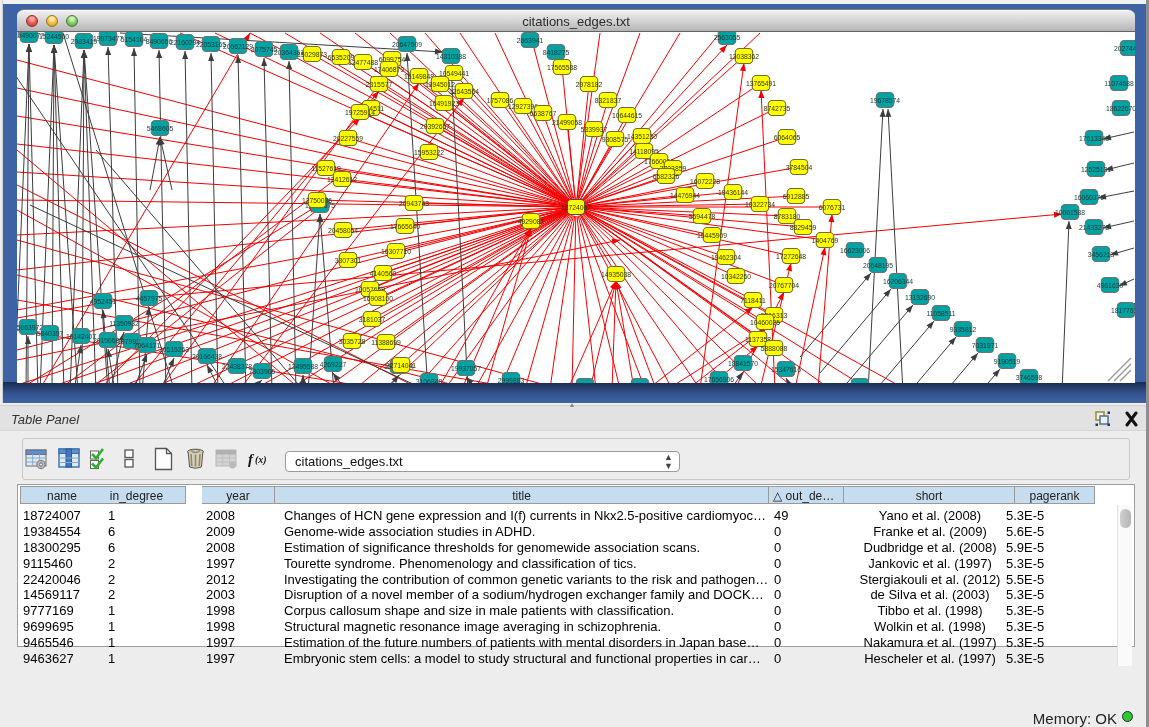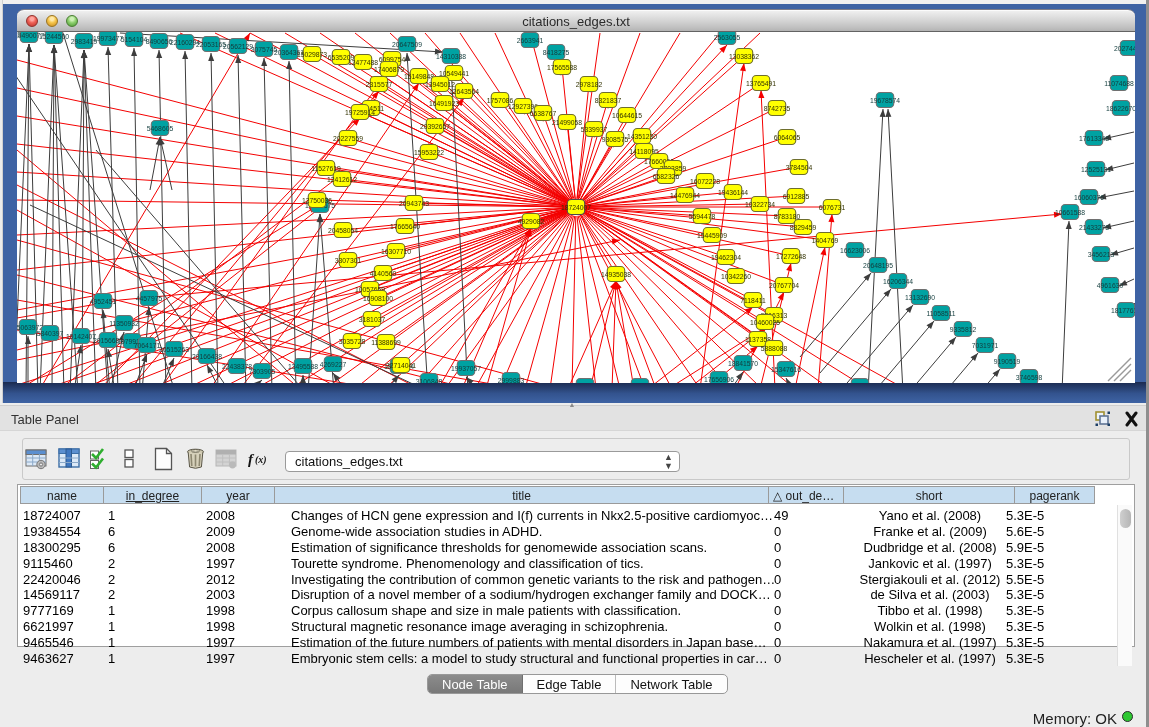--- a/index.html
+++ b/index.html
@@ -17,40 +17,40 @@
   border-radius:7px 7px 0 0; border-top:1px solid #7d7d89;
   background:linear-gradient(#f2f2f2, #d8d8d8 45%, #bfbfbf 85%, #b3b3b3);
   border-bottom:1px solid #636363; box-shadow:inset 0 1px 0 #fbfbfb; }
 .title { position:absolute; width:100%; text-align:center; top:4px; font-size:13px; color:#2b2b2b; }
 .tl { position:absolute; top:5px; width:12px; height:12px; border-radius:50%; }
 .tl.r { left:9px; background:radial-gradient(circle at 50% 30%, #ffa6a0 0 18%, #ee6156 45%, #c33b32 90%); border:1px solid #92312c; }
 .tl.y { left:29px; background:radial-gradient(circle at 50% 30%, #ffe9a8 0 18%, #f5c54a 45%, #cf9325 90%); border:1px solid #9a7420; }
 .tl.g { left:49px; background:radial-gradient(circle at 50% 30%, #cdf0b6 0 18%, #8ed06e 45%, #55a03c 90%); border:1px solid #4a7d33; }
 
 .panelhead { position:absolute; left:0px; top:405px; width:1146px; height:26px;
-  background:#e2e2e2; border-top:1px solid #cfcfcf; border-bottom:1px solid #d6d6d6; }
+  background:#e2e2e2; border-top:1px solid #cfcfcf; border-bottom:1px solid #d6d6d6;font-style:italic; }
 .panelhead .t { position:absolute; left:11px; top:6px; font-size:13px; color:#333; }
 .toolbar { position:absolute; left:22px; top:438px; width:1108px; height:42px;
   border:1px solid #c9c9c9; border-radius:3px; }
 .combo { position:absolute; left:285px; top:451px; width:395px; height:21px; background:#ffffff;
   border:1px solid #9a9a9a; border-radius:4px; font-size:13px; color:#111; padding:2px 0 0 9px; }
 .combo .arr { position:absolute; right:6px; top:1px; font-size:9px; color:#444; line-height:9px; }
 
 .tablebox { position:absolute; left:17px; top:484px; width:1118px; height:163px; background:#ffffff;
   border:1px solid #9f9f9f; }
 .thead { position:absolute; left:2px; top:1px; height:18px; font-size:12px; color:#222; }
 .th { position:absolute; top:0; height:18px; background:#c6ddf0; border:1px solid #9a9a9a; border-left:none;
   text-align:center; padding-top:2px; }
 .tbody { position:absolute; left:2px; top:23px; font-size:13px; color:#000; }
 .tr { position:relative; height:15.9px; white-space:nowrap; }
 .tr div { position:absolute; top:0; overflow:hidden; }
 .c0 { left:3px; width:95px; }
 .c1 { left:88px; width:90px; }
 .c2 { left:186px; width:70px; }
-.c3 { left:271px; width:490px; }
+.c3 { left:264px; width:490px; }
 .c4 { left:754px; width:70px; }
 .c5 { left:824px; width:172px; text-align:center; }
 .c6 { left:986px; width:95px; }
 .vscroll { position:absolute; right:2px; top:20px; width:15px; height:161px; background:#fafafa; border-left:1px solid #e0e0e0; }
 .vthumb { position:absolute; left:2px; top:4px; width:11px; height:19px; background:linear-gradient(90deg,#cfcfcf,#b5b5b5); border-radius:6px; }
 
 .tabs { position:absolute; left:427px; top:674px; height:20px; border:1px solid #989898; border-radius:5px;
   background:#fdfdfd; font-size:13px; color:#111; display:flex; overflow:hidden; }
 .tab { padding:2px 14px 0 14px; border-right:1px solid #bbb; }
 .tab.sel { background:linear-gradient(#8c8c8c,#787878); color:#fff; border-right:1px solid #6f6f6f; }
@@ -827,21 +827,21 @@
     <g transform="translate(222,0)">
       <text x="2" y="18" font-size="15" font-style="italic" font-weight="bold" font-family="Liberation Serif, serif" fill="#141414">f</text>
       <text x="9" y="17" font-size="10" font-style="italic" font-weight="bold" font-family="Liberation Serif, serif" fill="#141414">(x)</text>
     </g>
   </svg>
   <div class="combo">citations_edges.txt<span class="arr">▲<br>▼</span></div>
 
   <div class="tablebox">
     <div class="thead">
       <div class="th" style="left:0px; width:84px; border-left:1px solid #9a9a9a;">name</div>
-      <div class="th" style="left:84px; width:98px;text-decoration:underline;">in_degree</div>
+      <div class="th" style="left:68px; width:98px;">in_degree</div>
       <div class="th" style="left:182px; width:73px;">year</div>
       <div class="th" style="left:255px; width:494px;">title</div>
       <div class="th" style="left:749px; width:75px; text-align:left; padding-left:4px;">△ out_de…</div>
       <div class="th" style="left:824px; width:171px;">short</div>
       <div class="th" style="left:995px; width:80px;">pagerank</div>
     </div>
     <div class="tbody">
 <div class="tr">
           <div class="c0">18724007</div>
           <div class="c1">1</div>
@@ -899,21 +899,21 @@
 <div class="tr">
           <div class="c0">9777169</div>
           <div class="c1">1</div>
           <div class="c2">1998</div>
           <div class="c3">Corpus callosum shape and size in male patients with classification.</div>
           <div class="c4">0</div>
           <div class="c5">Tibbo et al. (1998)</div>
           <div class="c6">5.3E‑5</div>
         </div>
 <div class="tr">
-          <div class="c0">6621997</div>
+          <div class="c0">9699695</div>
           <div class="c1">1</div>
           <div class="c2">1998</div>
           <div class="c3">Structural magnetic resonance image averaging in schizophrenia.</div>
           <div class="c4">0</div>
           <div class="c5">Wolkin et al. (1998)</div>
           <div class="c6">5.3E‑5</div>
         </div>
 <div class="tr">
           <div class="c0">9465546</div>
           <div class="c1">1</div>
@@ -931,21 +931,16 @@
           <div class="c4">0</div>
           <div class="c5">Hescheler et al. (1997)</div>
           <div class="c6">5.3E‑5</div>
         </div>
     </div>
     <div class="vscroll">
         <div class="vthumb"></div>
       </div>
   </div>
 
-  <div class="tabs">
-    <div class="tab sel">Node Table</div>
-    <div class="tab">Edge Table</div>
-    <div class="tab">Network Table</div>
-  </div>
   <div class="mem">Memory: OK</div>
   <div class="memdot"></div>
   <div class="rightgray"></div>
 </div>
 
 </body></html>

